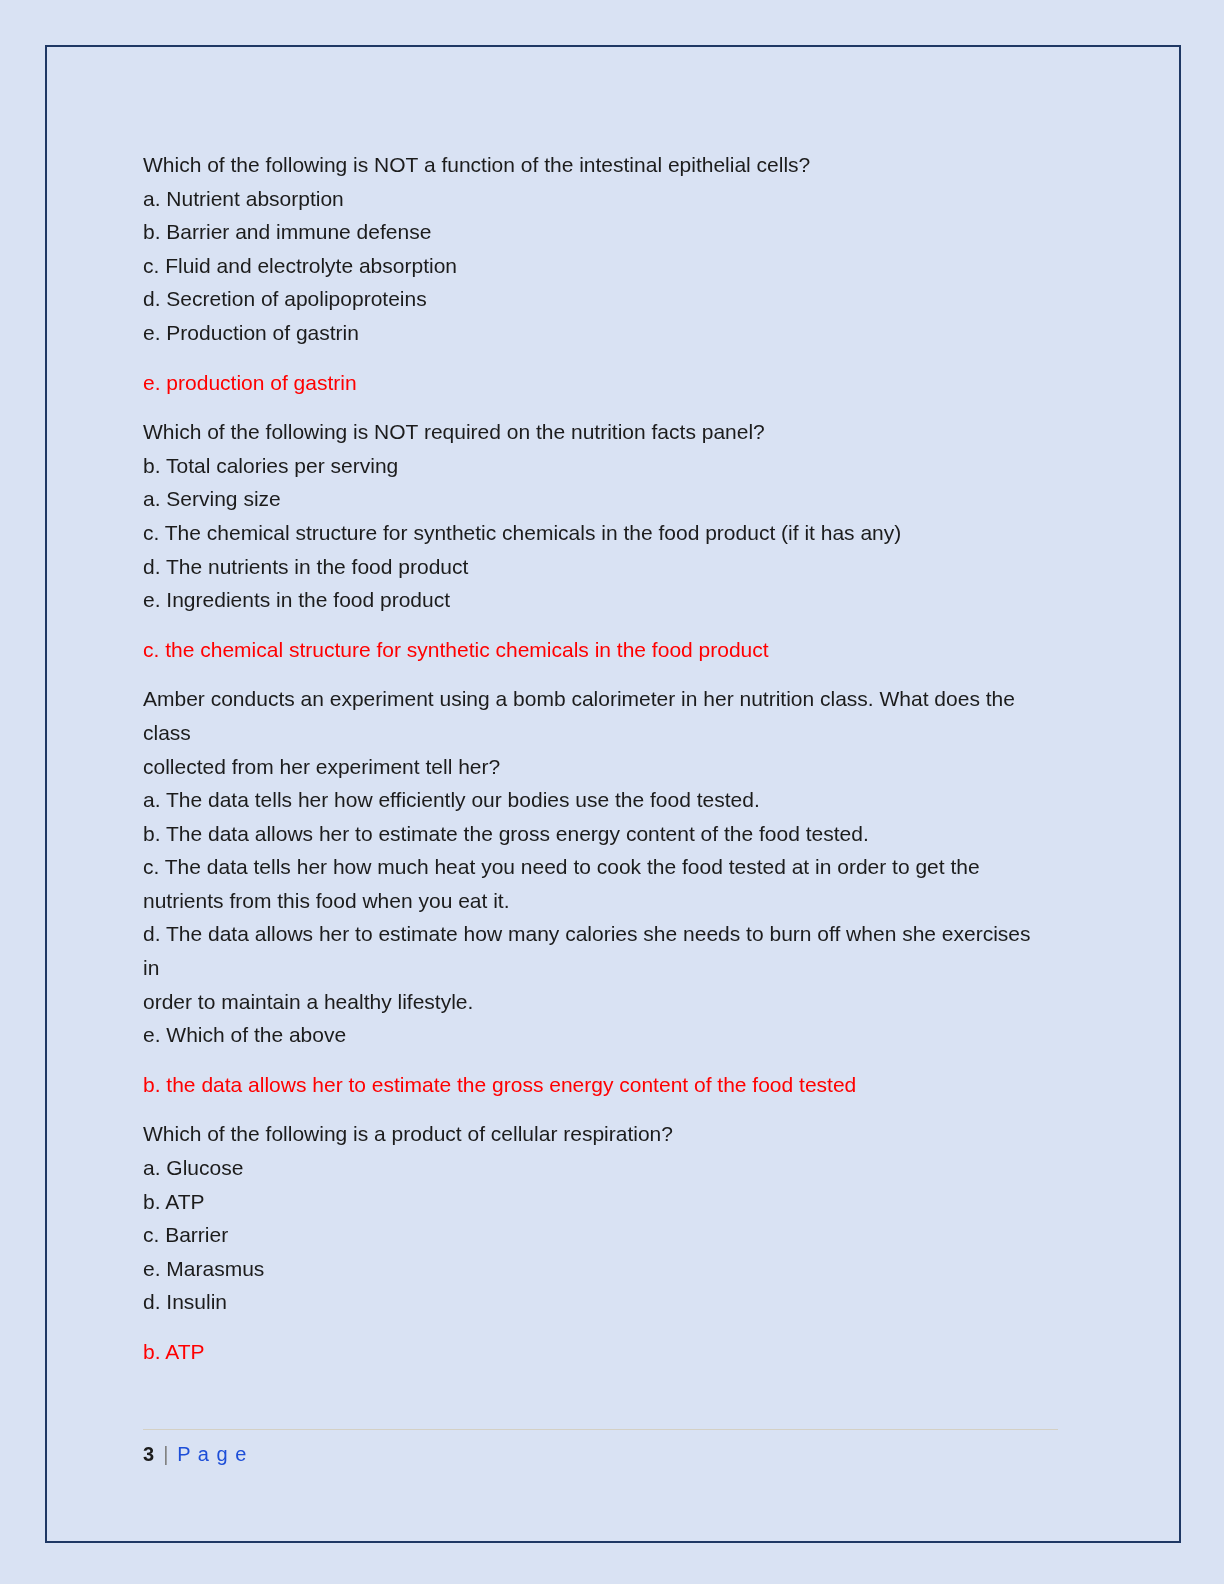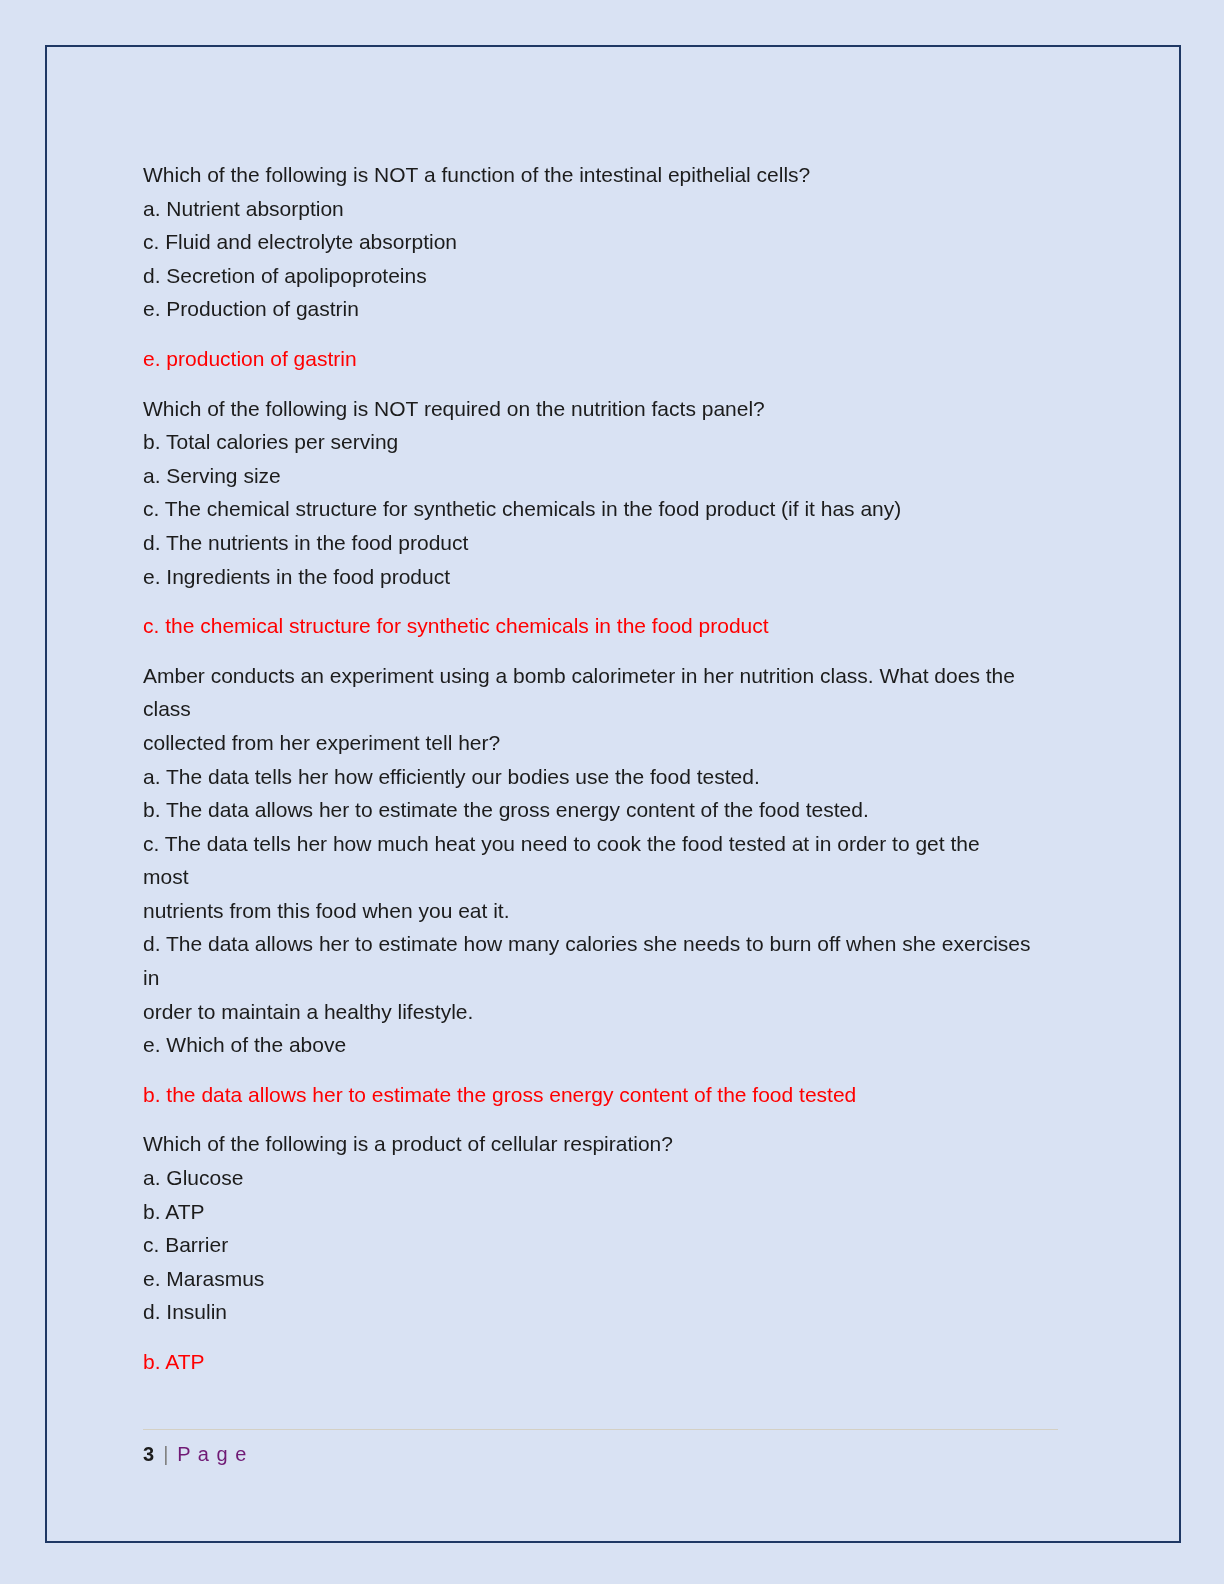--- a/index.html
+++ b/index.html
@@ -15,21 +15,21 @@
     left: 45px;
     top: 45px;
     width: 1136px;
     height: 1498px;
     border: 2px solid #1f3864;
     pointer-events: none;
   }
   .content {
     position: absolute;
     left: 143px;
-    top: 158px;
+    top: 148px;
     width: 932px;
     color: #1c1c1c;
     font-size: 21px;
   }
   .q-line {
     line-height: 33.6px;
     white-space: pre;
   }
   .answer-line {
     line-height: 33.6px;
@@ -47,32 +47,33 @@
     border-top: 1px solid #d4d0c4;
     height: 0;
   }
   .footer-text {
     margin-top: 13px;
     font-size: 20px;
     color: #7f7f7f;
   }
   .pg-num { color: #1c1c1c; font-weight: bold; }
   .pg-sep { margin: 0 9px; color: #7f7f7f; }
-  .pg-label { color: #701a75; letter-spacing: 1px; }
+  .pg-label { color: #1d4ed8; letter-spacing: 1px; }
 </style>
 </head>
 <body>
 
 <div class="page-border"></div>
 
 <div class="content">
 
   <div>
     <div class="q-line">Which of the following is NOT a function of the intestinal epithelial cells?</div>
     <div class="q-line">a. Nutrient absorption</div>
+    <div class="q-line">b. Barrier and immune defense</div>
     <div class="q-line">c. Fluid and electrolyte absorption</div>
     <div class="q-line">d. Secretion of apolipoproteins</div>
     <div class="q-line">e. Production of gastrin</div>
     <div class="answer-line">e. production of gastrin</div>
   </div>
 
   <div>
     <div class="q-line">Which of the following is NOT required on the nutrition facts panel?</div>
     <div class="q-line">b. Total calories per serving</div>
     <div class="q-line">a. Serving size</div>
@@ -82,21 +83,20 @@
     <div class="answer-line">c. the chemical structure for synthetic chemicals in the food product</div>
   </div>
 
   <div>
     <div class="q-line">Amber conducts an experiment using a bomb calorimeter in her nutrition class. What does the</div>
     <div class="q-line">class</div>
     <div class="q-line">collected from her experiment tell her?</div>
     <div class="q-line">a. The data tells her how efficiently our bodies use the food tested.</div>
     <div class="q-line">b. The data allows her to estimate the gross energy content of the food tested.</div>
     <div class="q-line">c. The data tells her how much heat you need to cook the food tested at in order to get the</div>
-    <div class="q-line">most</div>
     <div class="q-line">nutrients from this food when you eat it.</div>
     <div class="q-line">d. The data allows her to estimate how many calories she needs to burn off when she exercises</div>
     <div class="q-line">in</div>
     <div class="q-line">order to maintain a healthy lifestyle.</div>
     <div class="q-line">e. Which of the above</div>
     <div class="answer-line">b. the data allows her to estimate the gross energy content of the food tested</div>
   </div>
 
   <div>
     <div class="q-line">Which of the following is a product of cellular respiration?</div>

